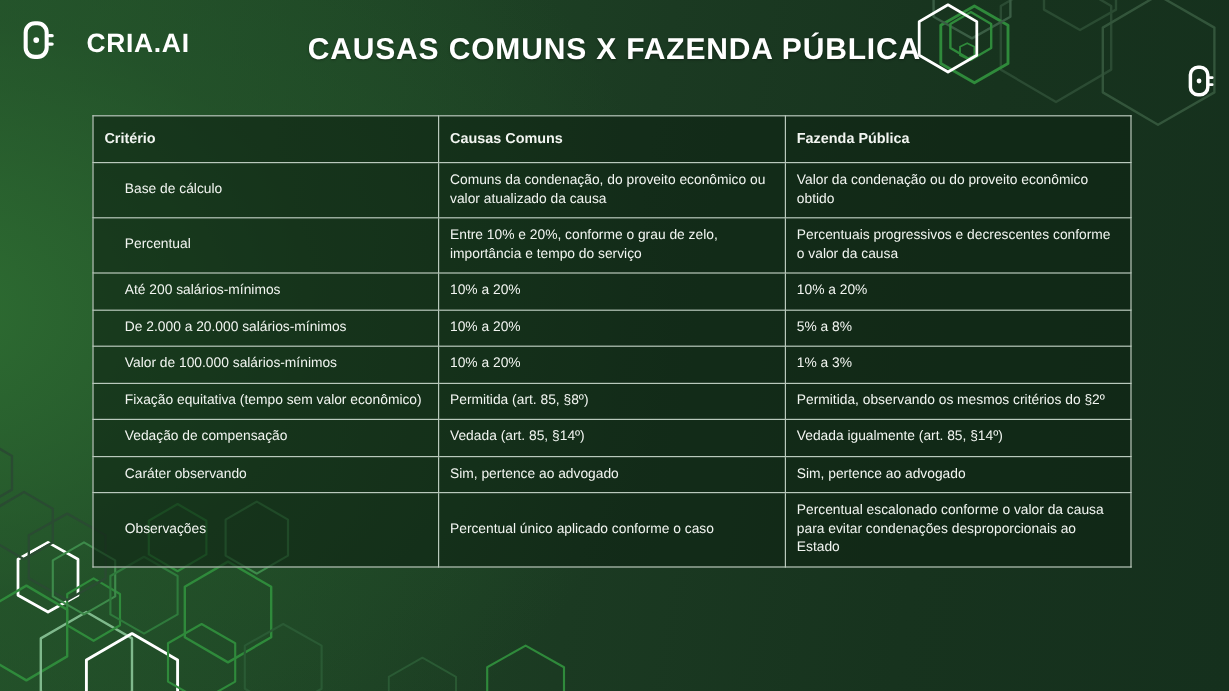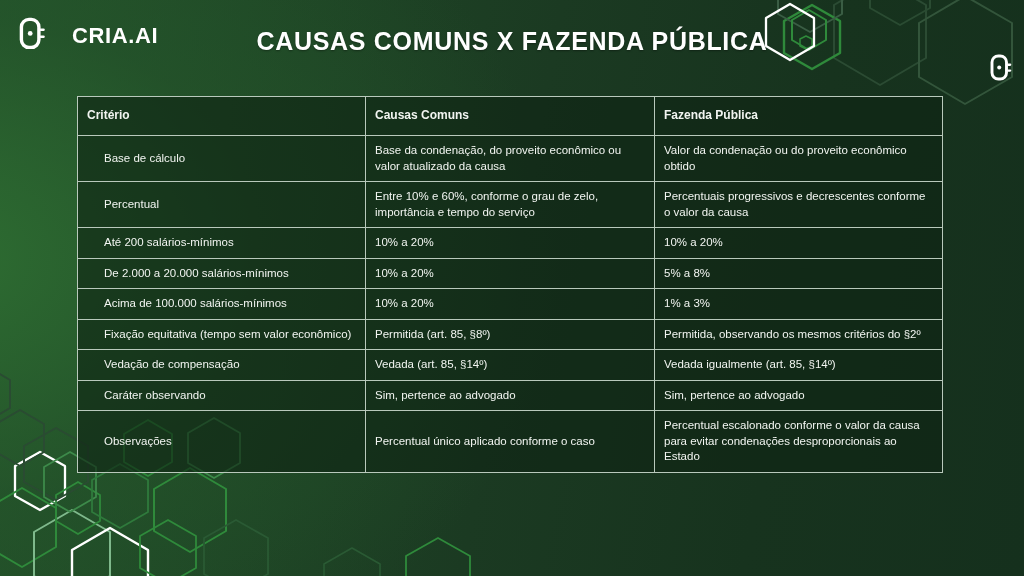--- a/index.html
+++ b/index.html
@@ -184,40 +184,40 @@
       <thead>
         <tr>
           <th>Critério</th>
           <th>Causas Comuns</th>
           <th>Fazenda Pública</th>
         </tr>
       </thead>
       <tbody id="tbody">
           <tr>
             <td class="crit">Base de cálculo</td>
-            <td>Base da condenação, do proveito econômico ou valor atualizado da causa</td>
+            <td>Comuns da condenação, do proveito econômico ou valor atualizado da causa</td>
             <td>Valor da condenação ou do proveito econômico obtido</td>
           </tr>
           <tr>
             <td class="crit">Percentual</td>
-            <td>Entre 10% e 60%, conforme o grau de zelo, importância e tempo do serviço</td>
+            <td>Entre 10% e 20%, conforme o grau de zelo, importância e tempo do serviço</td>
             <td>Percentuais progressivos e decrescentes conforme o valor da causa</td>
           </tr>
           <tr>
             <td class="crit">Até 200 salários-mínimos</td>
             <td>10% a 20%</td>
             <td>10% a 20%</td>
           </tr>
           <tr>
             <td class="crit">De 2.000 a 20.000 salários-mínimos</td>
             <td>10% a 20%</td>
             <td>5% a 8%</td>
           </tr>
           <tr>
-            <td class="crit">Acima de 100.000 salários-mínimos</td>
+            <td class="crit">Valor de 100.000 salários-mínimos</td>
             <td>10% a 20%</td>
             <td>1% a 3%</td>
           </tr>
           <tr>
             <td class="crit">Fixação equitativa (tempo sem valor econômico)</td>
             <td>Permitida (art. 85, §8º)</td>
             <td>Permitida, observando os mesmos critérios do §2º</td>
           </tr>
           <tr>
             <td class="crit">Vedação de compensação</td>

